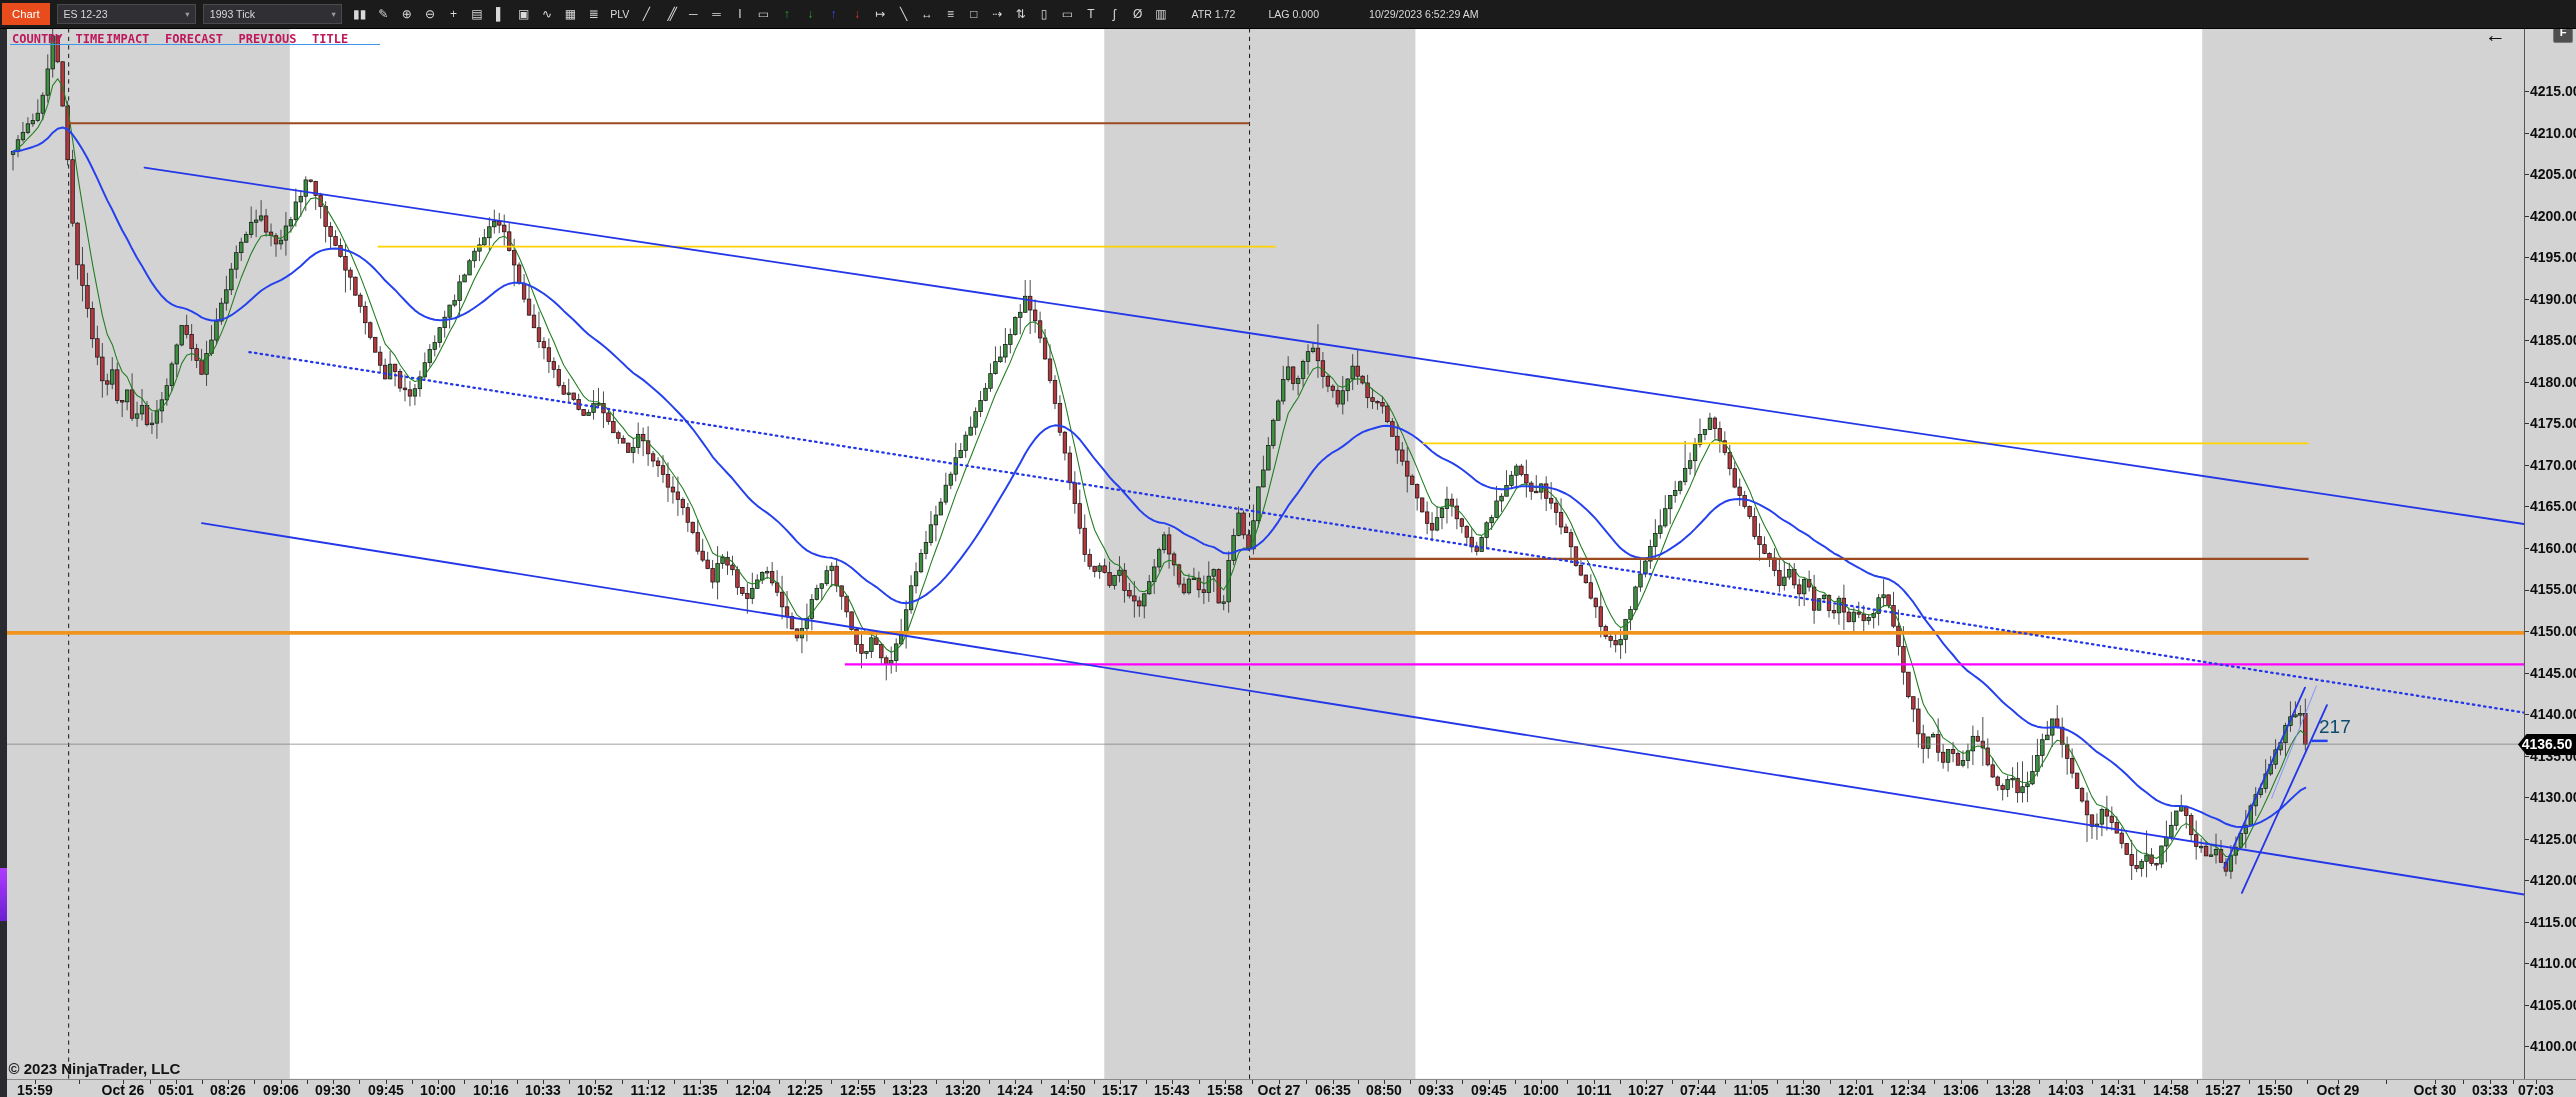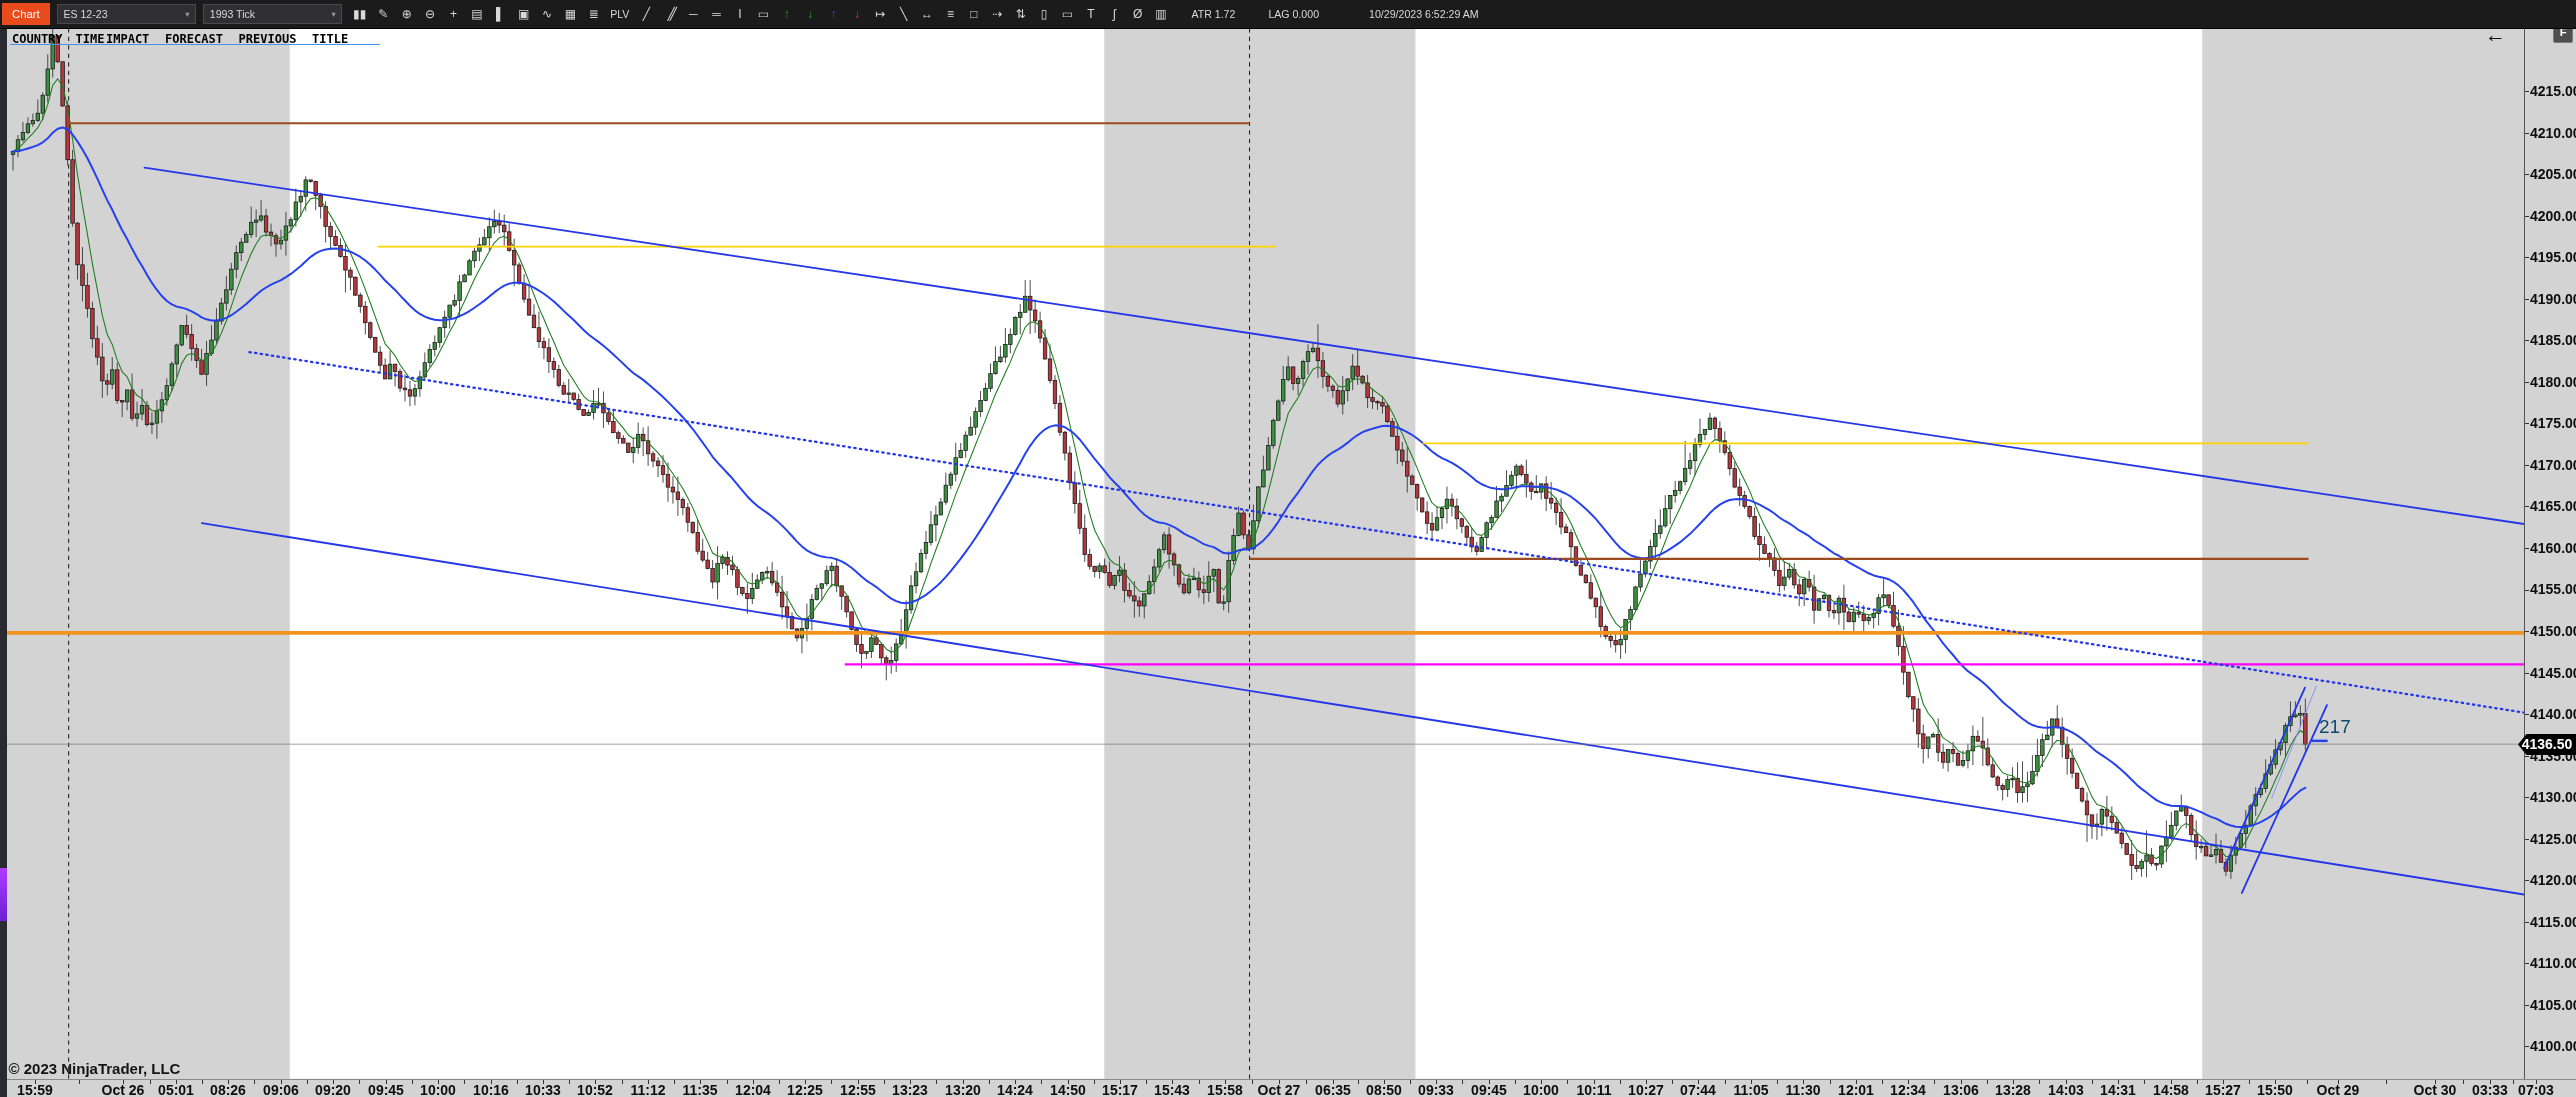--- a/index.html
+++ b/index.html
@@ -21,21 +21,21 @@
   .plv{margin-left:10px;}
   .atr{margin-left:24px;}
   .lag{margin-left:33px;}
   .dtime{margin-left:50px;}
   
   .left-edge{position:absolute;left:0;top:28px;width:7px;height:1069px;background:#2a2a31;z-index:40;}
   .left-edge .purple{position:absolute;left:0;top:840px;width:7px;height:53px;
                      background:linear-gradient(#b03cff,#6a1fd0);}
   
   svg#plot{position:absolute;left:7px;top:28px;z-index:1;}
-  .cal-left,.cal-right{position:absolute;top:32px;color:#000000;
+  .cal-left,.cal-right{position:absolute;top:32px;color:#be185d;
      font-family:"DejaVu Sans Mono",monospace;font-weight:bold;font-size:12px;z-index:5;}
   .cal-left{left:12px;word-spacing:5.7px;}
   .cal-right{left:106px;word-spacing:8.5px;}
   .cal-underline{position:absolute;left:10px;top:44px;width:370px;height:1.4px;background:#3f96e8;z-index:5;}
   .copyright{position:absolute;left:8.5px;top:1060px;font-size:15px;font-weight:700;color:#141414;z-index:6;}
   .bar-count{position:absolute;left:2319px;top:716px;font-size:19px;color:#0c4a6e;z-index:6;}
   .back-arrow{position:absolute;left:2485px;top:23px;font-size:21px;color:#111;z-index:6;}
   
   .price-axis{position:absolute;left:2524px;top:28px;width:52px;height:1051px;background:#d3d3d3;
               border-left:0.7px solid #555;z-index:10;}
@@ -1101,21 +1101,21 @@
       <div class="t-tick" style="left: 150px;"></div>
       <div class="t-lbl" style="left: 176px;">05:01</div>
       <div class="t-tick" style="left: 176px;"></div>
       <div class="t-tick" style="left: 202px;"></div>
       <div class="t-lbl" style="left: 228px;">08:26</div>
       <div class="t-tick" style="left: 228px;"></div>
       <div class="t-tick" style="left: 254px;"></div>
       <div class="t-lbl" style="left: 281px;">09:06</div>
       <div class="t-tick" style="left: 281px;"></div>
       <div class="t-tick" style="left: 307px;"></div>
-      <div class="t-lbl" style="left: 333px;">09:20</div>
+      <div class="t-lbl" style="left: 333px;">09:30</div>
       <div class="t-tick" style="left: 333px;"></div>
       <div class="t-tick" style="left: 359px;"></div>
       <div class="t-lbl" style="left: 386px;">09:45</div>
       <div class="t-tick" style="left: 386px;"></div>
       <div class="t-tick" style="left: 412px;"></div>
       <div class="t-lbl" style="left: 438px;">10:00</div>
       <div class="t-tick" style="left: 438px;"></div>
       <div class="t-tick" style="left: 464px;"></div>
       <div class="t-lbl" style="left: 491px;">10:16</div>
       <div class="t-tick" style="left: 491px;"></div>

